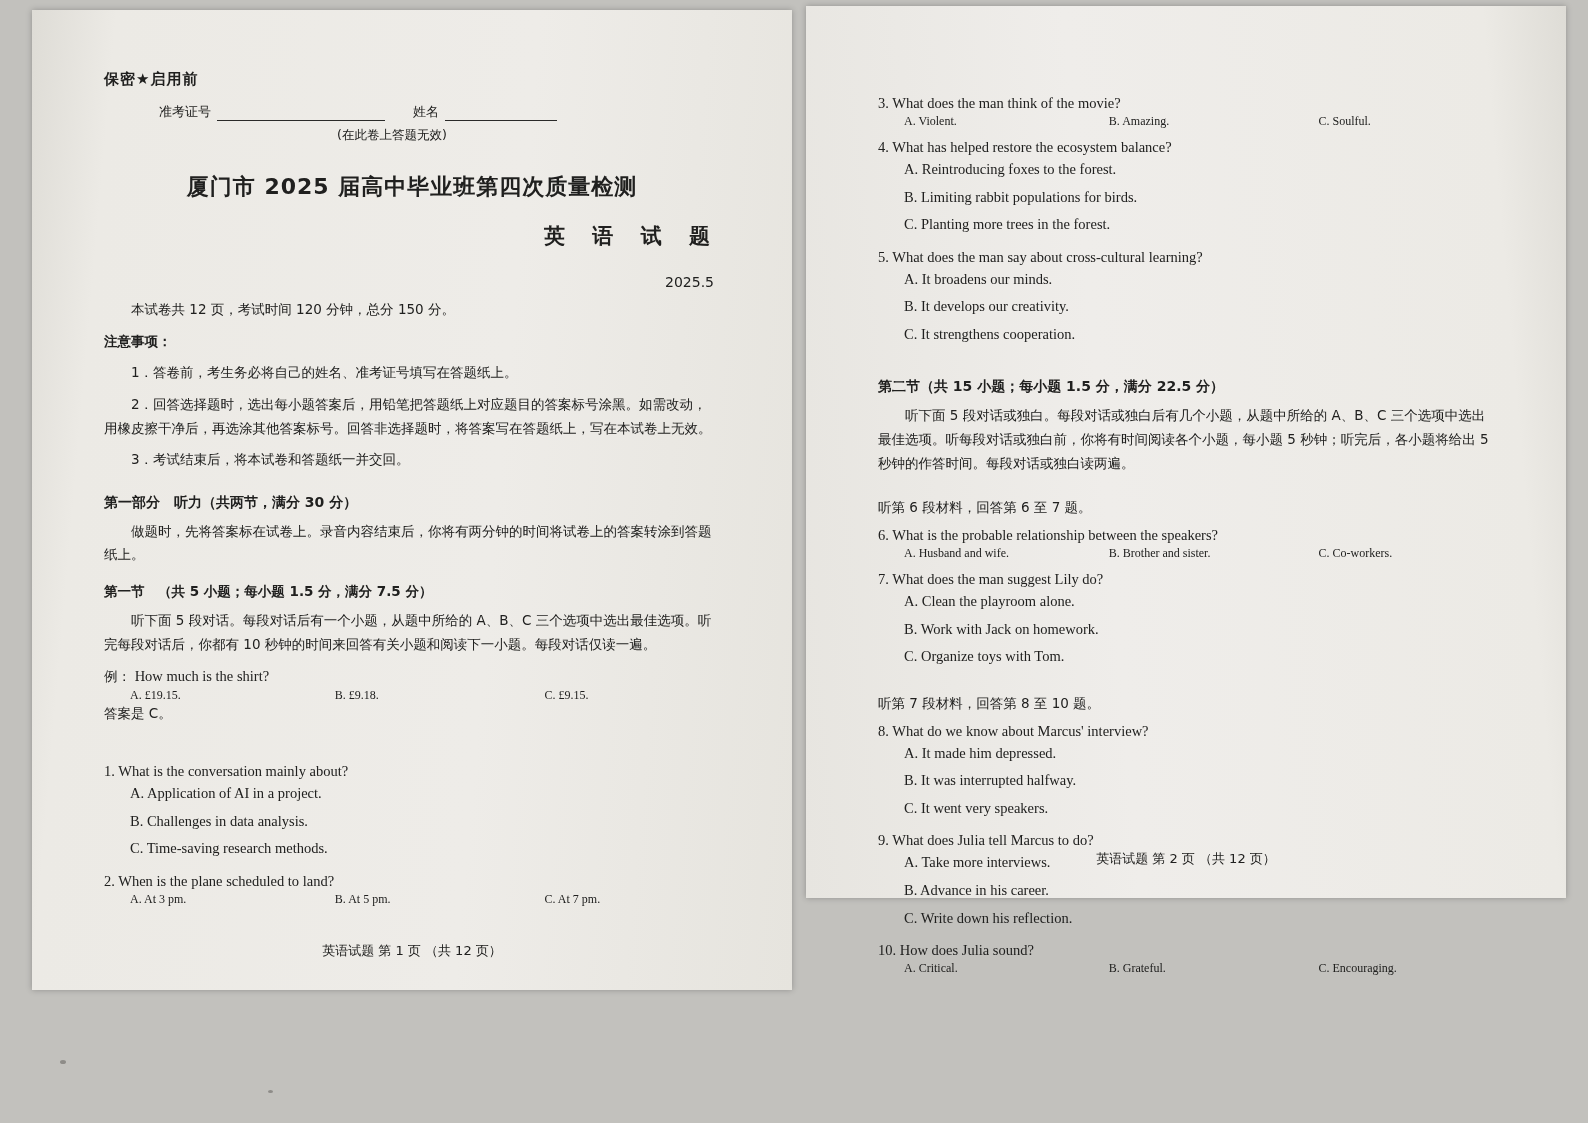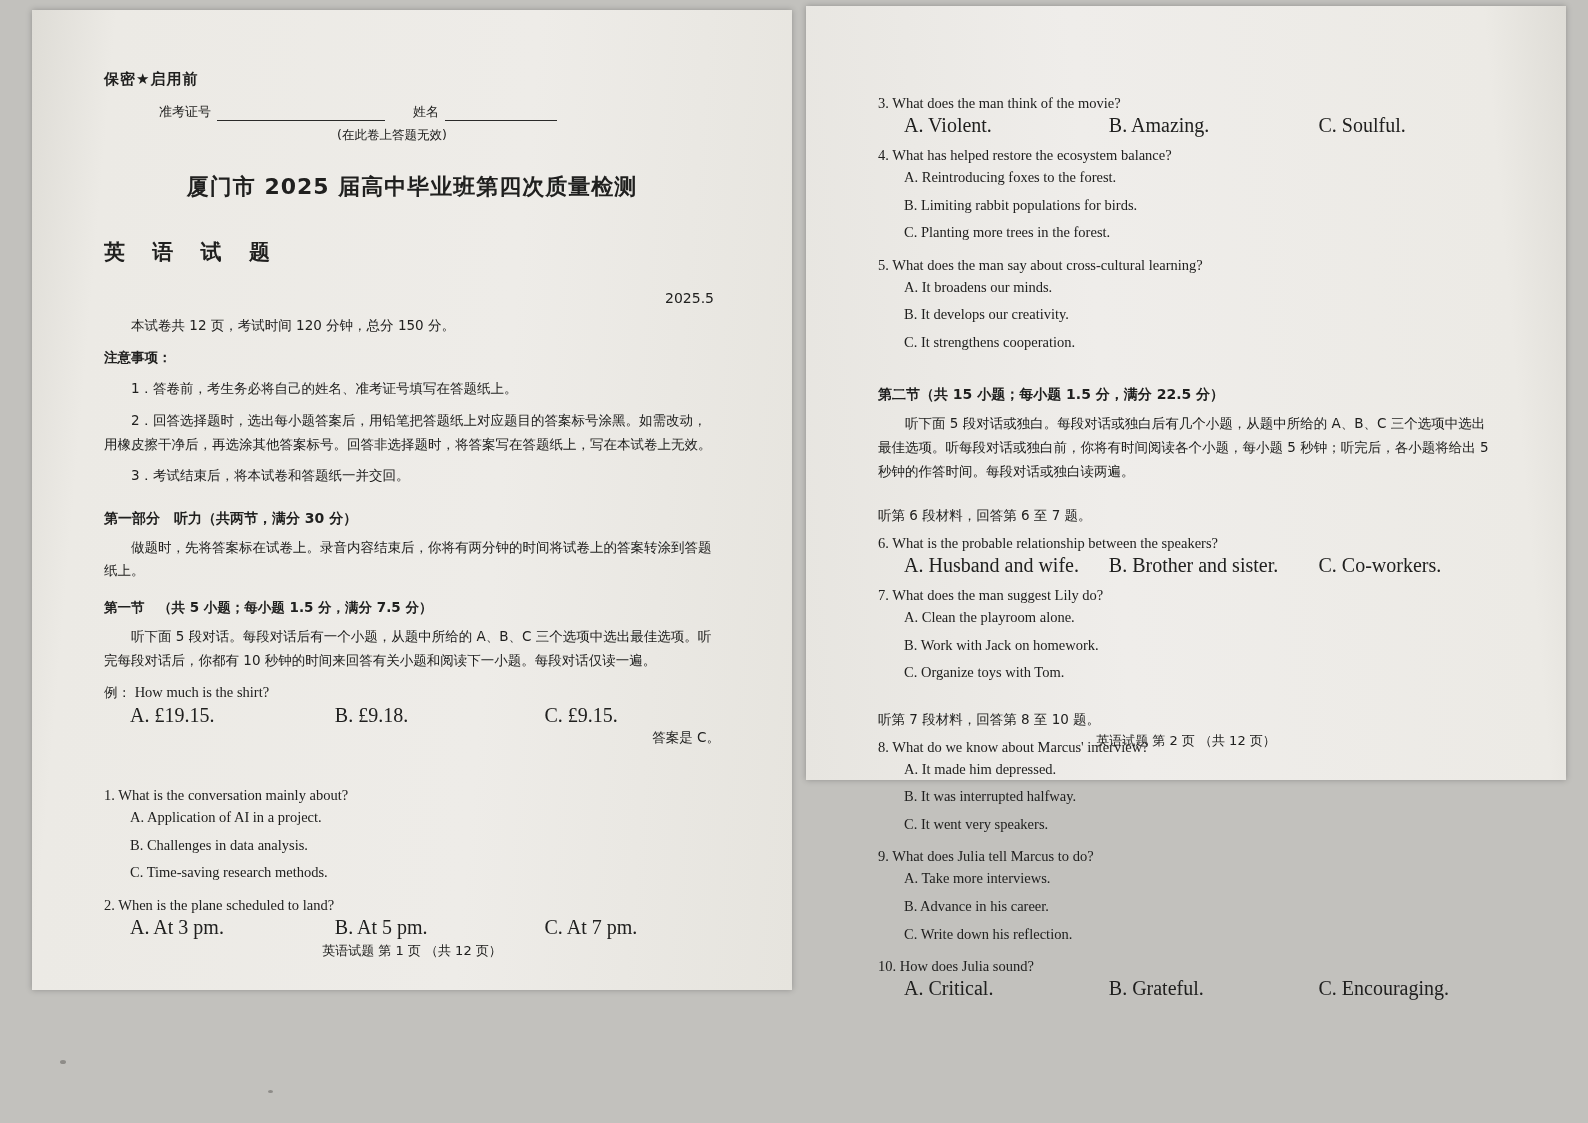--- a/index.html
+++ b/index.html
@@ -29,21 +29,21 @@
     left: 32px;
     top: 10px;
     width: 760px;
     height: 980px;
     background: linear-gradient(95deg, #dedcd6 0%, #eceae5 10%, #eeece8 60%, #e6e4de 100%);
   }
   .sheet-right {
     left: 806px;
     top: 6px;
     width: 760px;
-    height: 774px;
+    height: 892px;
     background: linear-gradient(265deg, #dedcd6 0%, #eceae5 10%, #efedea 60%, #e7e5e0 100%);
   }
   .inner {
     position: absolute;
     left: 0; top: 0; right: 0; bottom: 0;
     padding: 60px 72px 40px 72px;
     box-sizing: border-box;
     color: #20201f;
   }
   .cn { font-family: "DejaVu Sans", sans-serif; }
@@ -81,22 +81,22 @@
     font-weight: bold;
     font-size: 22px;
     text-align: center;
     margin-top: 28px;
     letter-spacing: 1px;
   }
   .title-sub {
     font-family: "DejaVu Serif", serif;
     font-weight: bold;
     font-size: 21px;
-    text-align: left;
-    margin-top: 36px;
+    text-align: right;
+    margin-top: 20px;
     letter-spacing: 10px;
   }
   .date {
     font-size: 14px;
     text-align: right;
     margin-top: 24px;
     margin-right: 6px;
     font-family: "DejaVu Sans", sans-serif;
   }
   .p {
@@ -120,21 +120,21 @@
     margin-top: 16px;
   }
   .q {
     font-family: "Liberation Serif", serif;
     font-size: 14.5px;
     margin-top: 4px;
   }
   .opts-row {
     display: flex;
     font-family: "Liberation Serif", serif;
-    font-size: 20px;
+    font-size: 12px;
     margin-top: 2px;
     padding-left: 26px;
   }
   .opt-a { width: 210px; }
   .opt-b { width: 215px; }
   .opt-c { width: 180px; }
   .opt-stack {
     font-family: "Liberation Serif", serif;
     font-size: 14.5px;
     padding-left: 26px;
@@ -142,21 +142,20 @@
   }
   .example-line {
     font-family: "Liberation Serif", serif;
     font-size: 14.5px;
     margin-top: 12px;
   }
   .answer-line {
     font-family: "DejaVu Sans", sans-serif;
     font-size: 13.5px;
     margin-top: 2px;
-    text-align: right;
   }
   .footer {
     position: absolute;
     bottom: 30px;
     left: 0;
     right: 0;
     text-align: center;
     font-family: "DejaVu Sans", sans-serif;
     font-size: 13px;
   }

